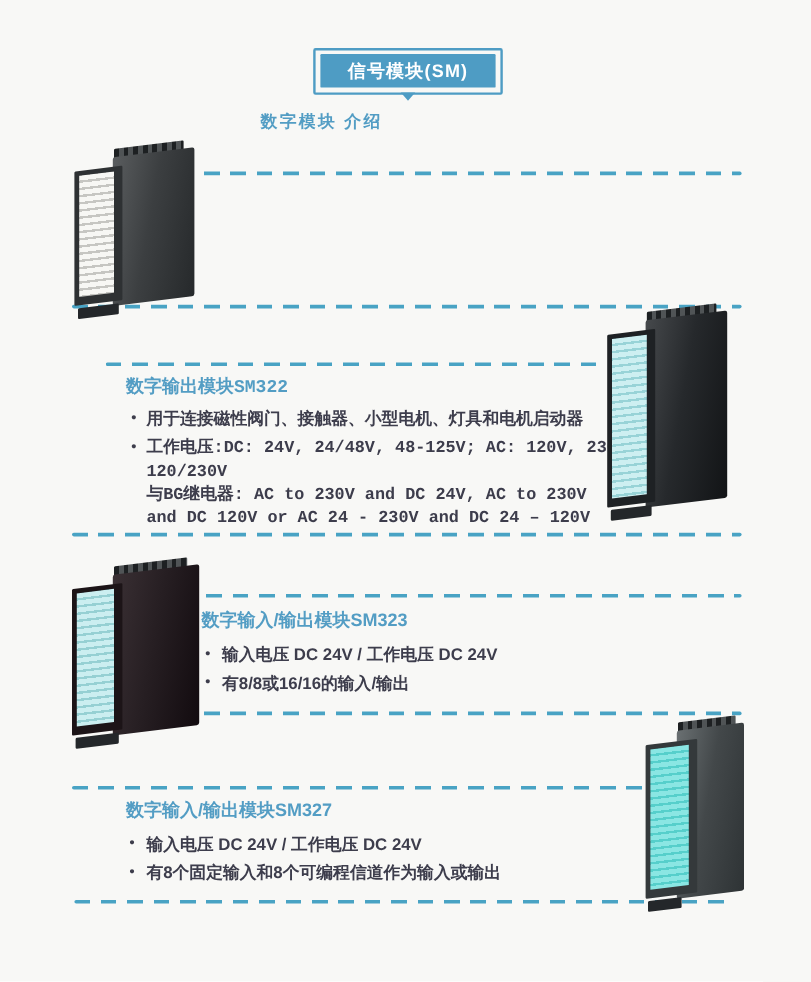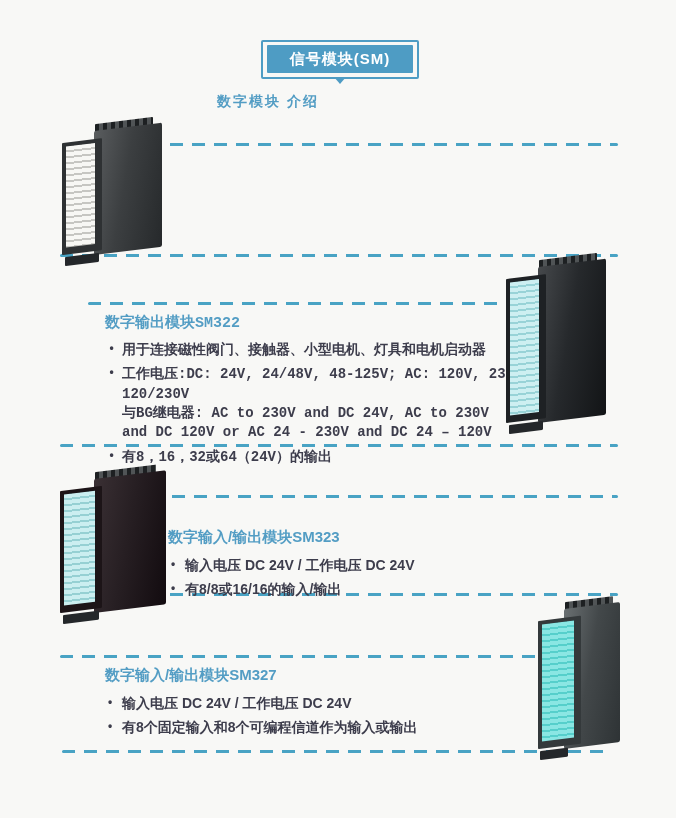--- a/index.html
+++ b/index.html
@@ -128,35 +128,34 @@
     <div class="foot"></div>
   </div>
   <div class="dash" style="left:88px;top:302px;width:415px;"></div>
   <div class="sec" style="left:105px;top:313px;width:475px;font-family:Liberation Mono, monospace;">
     <h3 class="sec-title">数字输出模块SM322</h3>
     <ul>
       <li>用于连接磁性阀门、接触器、小型电机、灯具和电机启动器</li>
       <li>工作电压:DC: 24V, 24/48V, 48-125V; AC: 120V, 230V, 120/230V
 与BG继电器: AC to 230V and DC 24V, AC to 230V
 and DC 120V or AC 24 - 230V and DC 24 – 120V</li>
-      <li>有8，16，32或64（24V）的输出</li>
     </ul>
   </div>
   <div class="dash" style="left:60px;top:444px;width:558px;"></div>
 
   <div class="plc v3" style="left:60px;top:476px;width:106px;height:146px;">
     <div class="teeth"></div>
     <div class="body"></div>
     <div class="front">
         <div class="label"></div>
       </div>
     <div class="foot"></div>
   </div>
   <div class="dash" style="left:150px;top:495px;width:468px;"></div>
-  <div class="sec" style="left:168px;top:508px;width:430px;margin-top:20px;">
+  <div class="sec" style="left:168px;top:508px;width:430px;">
     <h3 class="sec-title">数字输入/输出模块SM323</h3>
     <ul>
       <li>输入电压 DC 24V / 工作电压 DC 24V</li>
       <li>有8/8或16/16的输入/输出</li>
     </ul>
   </div>
   <div class="dash" style="left:60px;top:593px;width:558px;"></div>
 
   <div class="plc v4" style="left:538px;top:606px;width:82px;height:152px;">
     <div class="teeth"></div>

